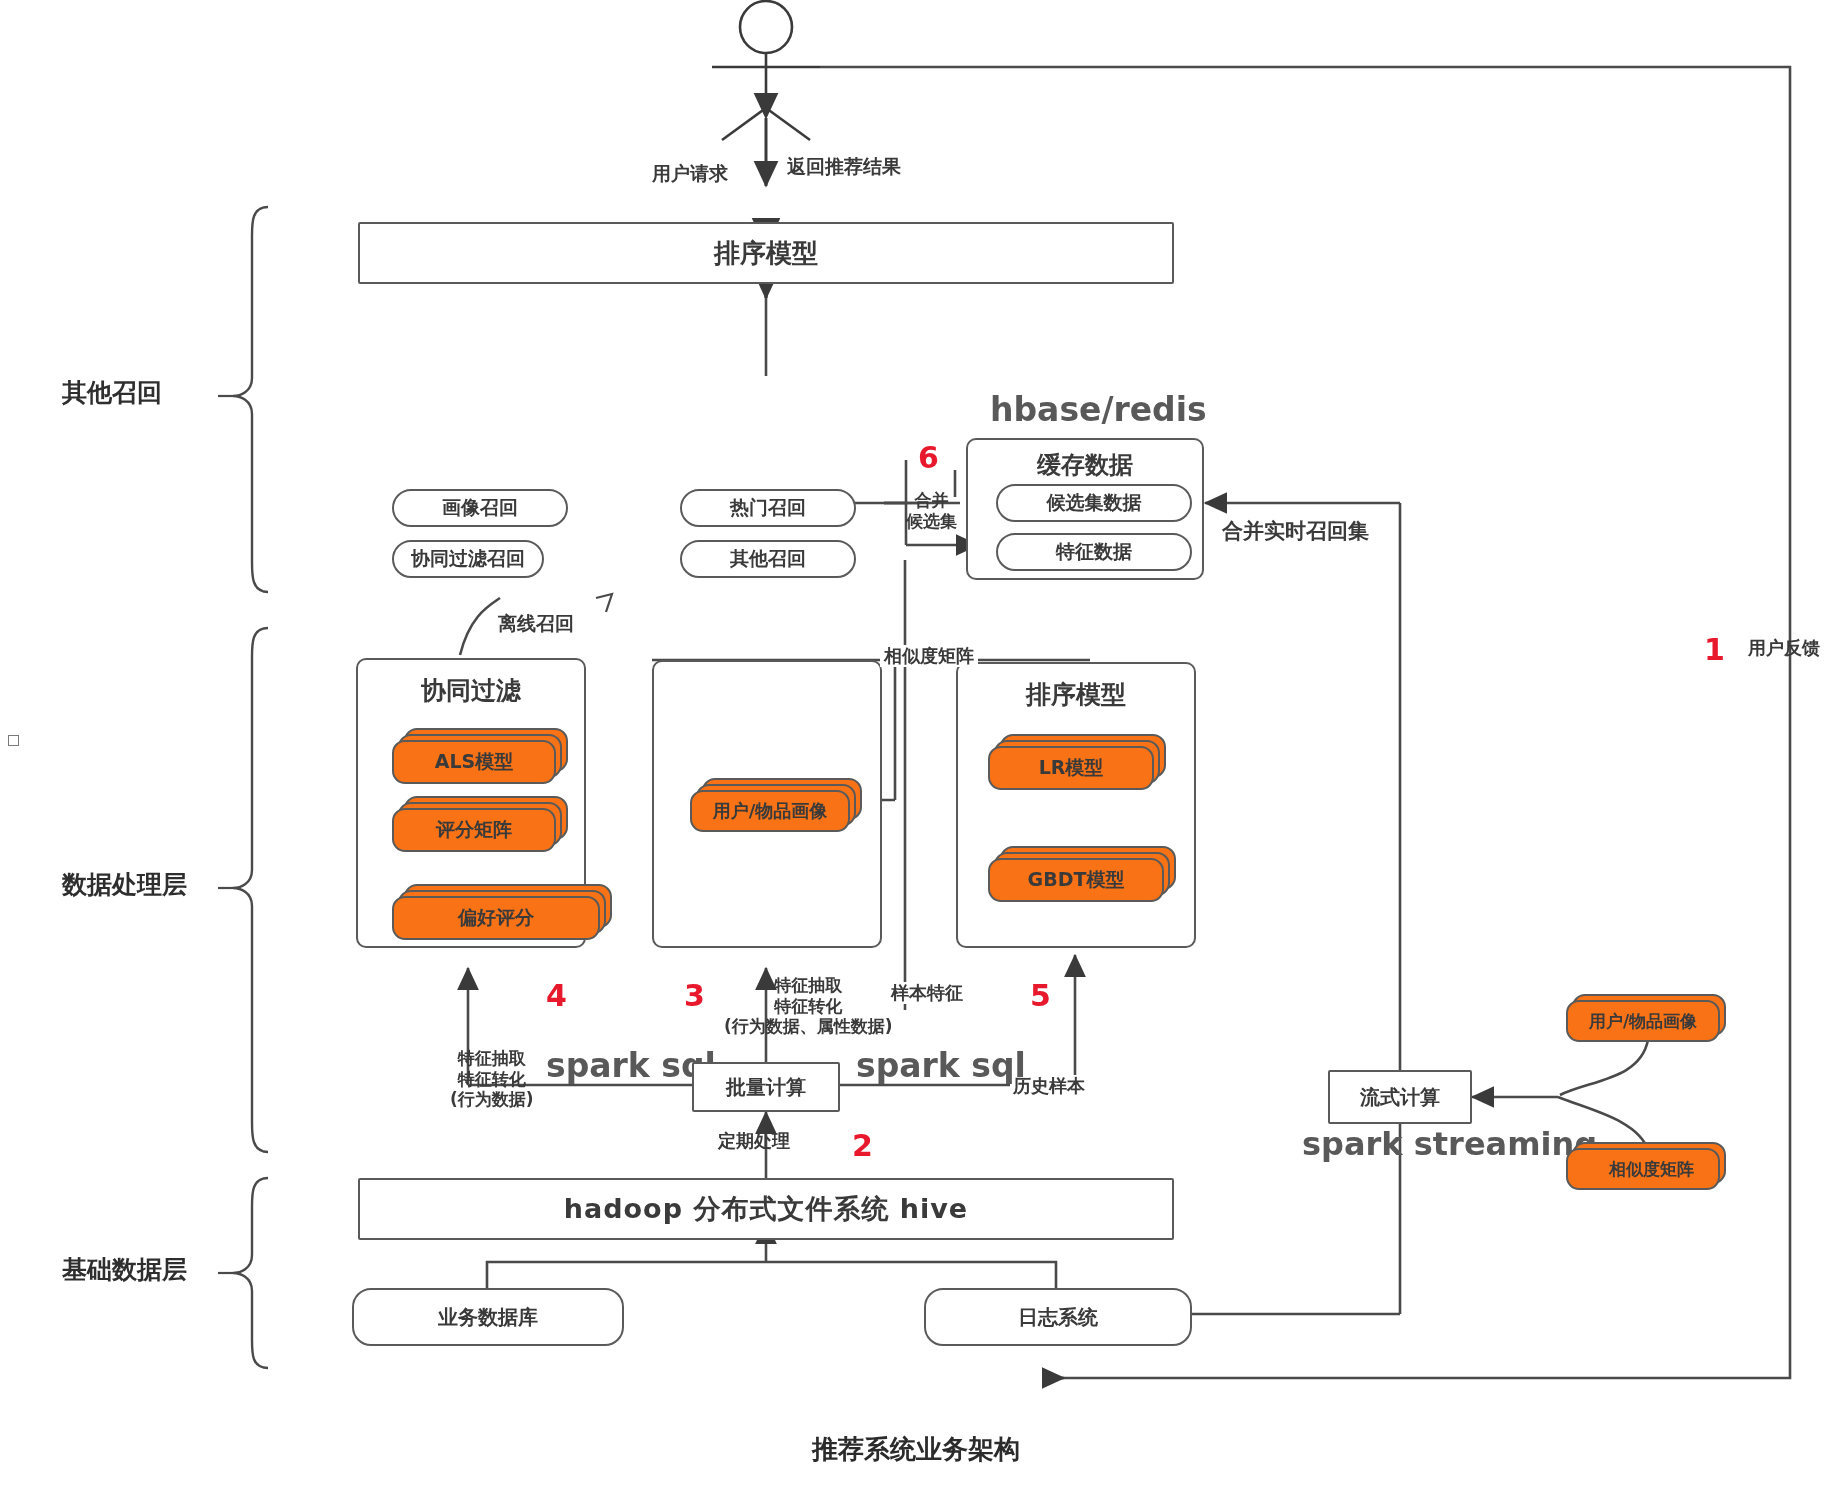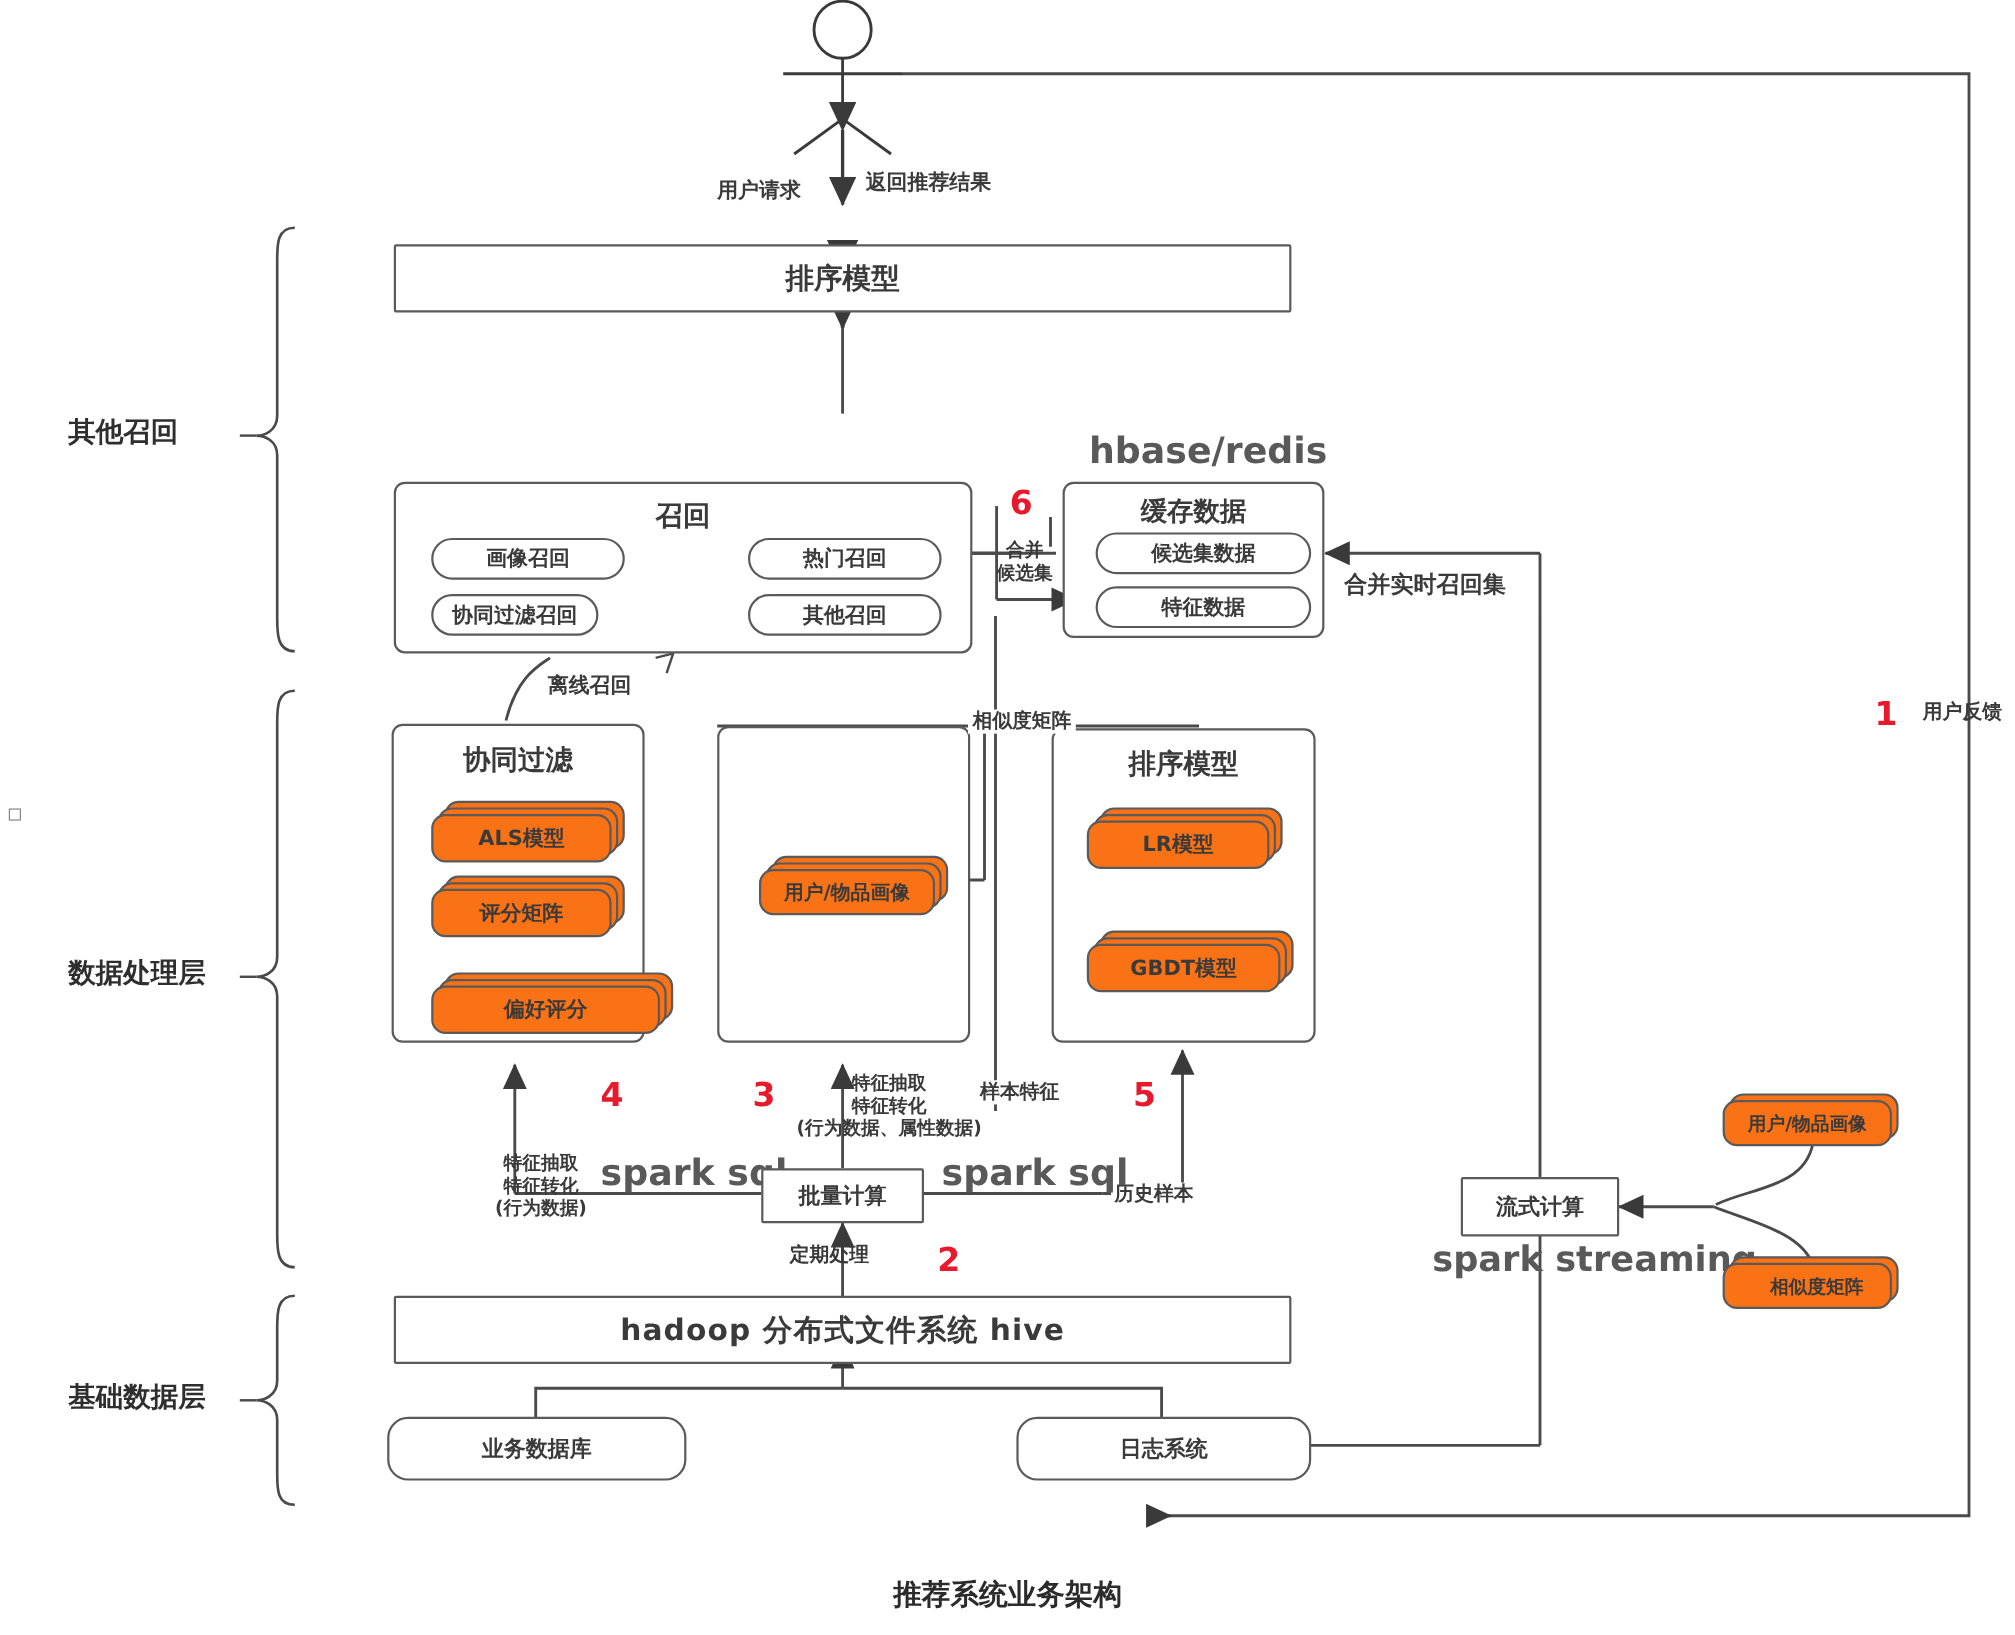--- a/index.html
+++ b/index.html
@@ -215,23 +215,20 @@
 
   <div class="lbl layer" style="left:62px; top:378px; font-size:25px;">其他召回</div>
   <div class="lbl layer" style="left:62px; top:870px; font-size:25px;">数据处理层</div>
   <div class="lbl layer" style="left:62px; top:1255px; font-size:25px;">基础数据层</div>
 
   <div class="lbl" style="left:652px; top:162px; font-size:19px;">用户请求</div>
   <div class="lbl" style="left:787px; top:155px; font-size:19px;">返回推荐结果</div>
 
   <div class="box sq" style="left:358px; top:222px; width:816px; height:62px; font-size:26px;">排序模型</div>
 
-  <div class="group" style="left:358px; top:438px; width:526px; height:156px;">
-    <div class="group-title" style="top:12px; font-size:25px;">召回</div>
-  </div>
   <div class="box rnd thin" style="left:392px; top:489px; width:176px; height:38px; font-size:19px;">画像召回</div>
   <div class="box rnd thin" style="left:680px; top:489px; width:176px; height:38px; font-size:19px;">热门召回</div>
   <div class="box rnd thin" style="left:392px; top:540px; width:152px; height:38px; font-size:19px;">协同过滤召回</div>
   <div class="box rnd thin" style="left:680px; top:540px; width:176px; height:38px; font-size:19px;">其他召回</div>
 
   <div class="lbl grey-big" style="left:990px; top:390px; font-size:33px;">hbase/redis</div>
 
   <div class="group" style="left:966px; top:438px; width:238px; height:142px;">
     <div class="group-title" style="top:9px; font-size:24px;">缓存数据</div>
   </div>

